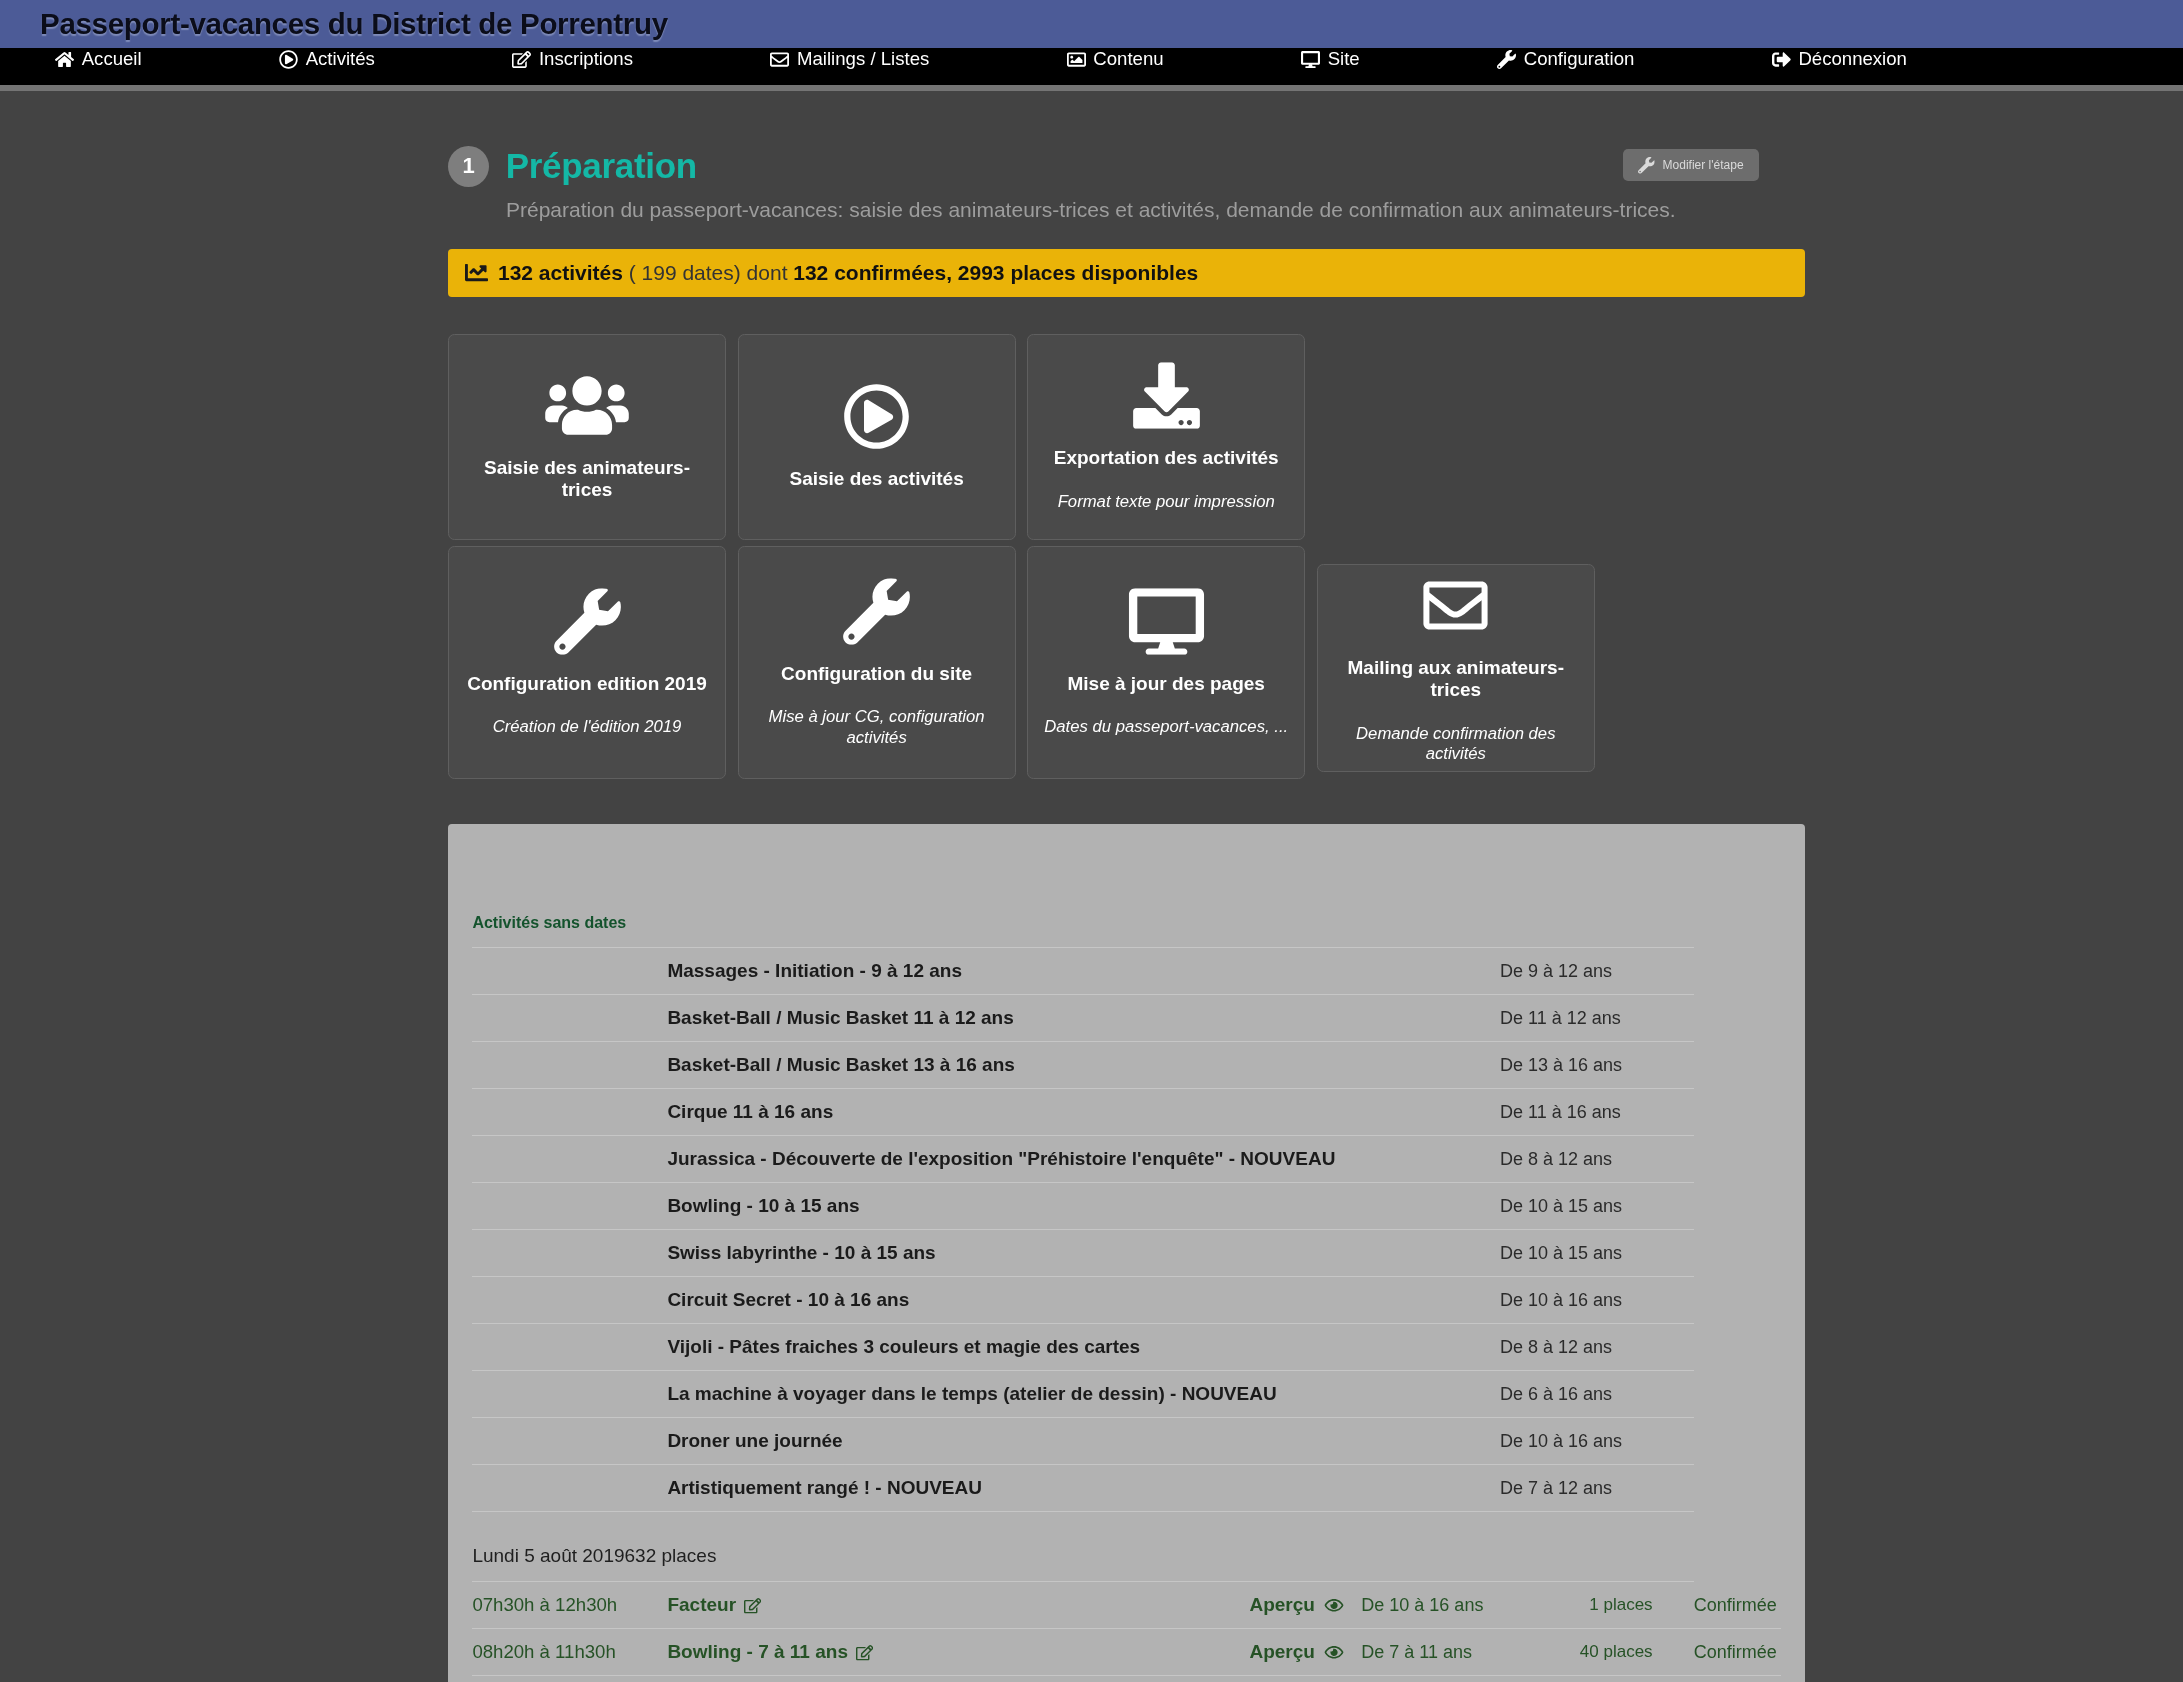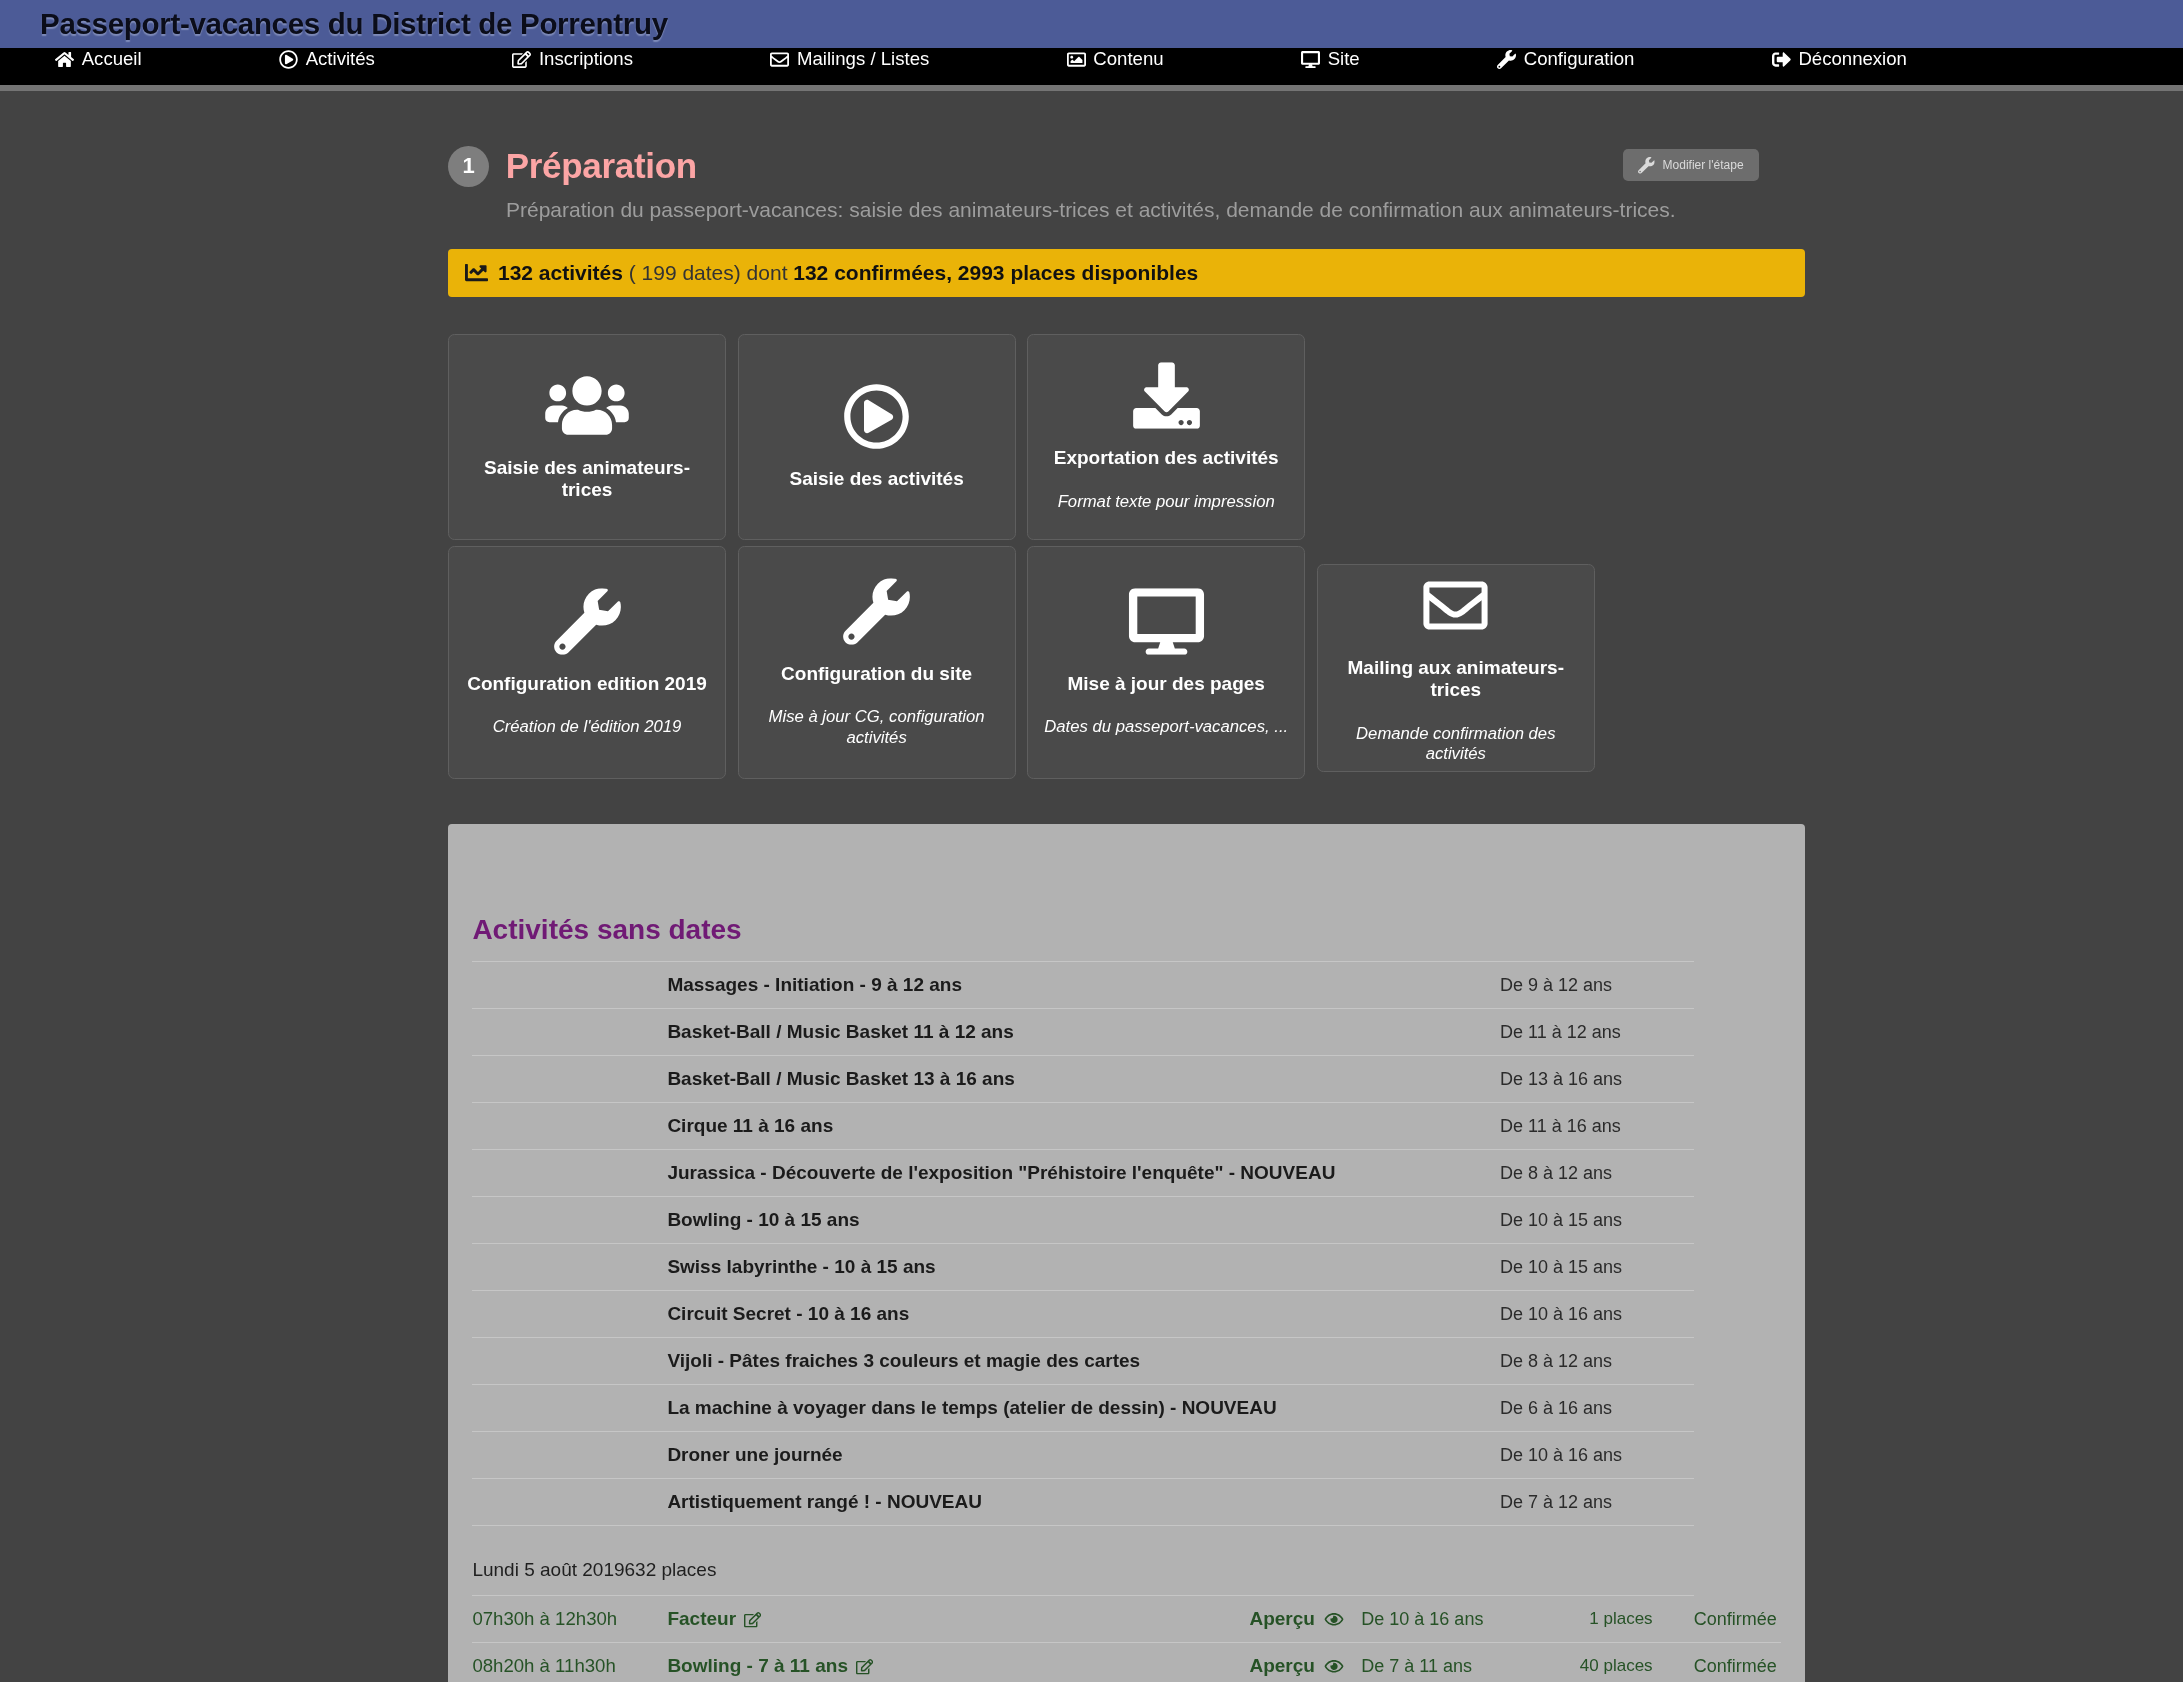--- a/index.html
+++ b/index.html
@@ -21,21 +21,21 @@
   .nav-strip { height:6.4px; background:#747474; }
 
   .ic { fill:currentColor; display:inline-block; }
 
   
   .content { position:relative; width:1357px; margin-left:448px; }
 
   .step-row { position:relative; margin-top:54px; display:flex; align-items:center; height:42px; }
   .step-circle { width:41px; height:41px; border-radius:50%; background:#7e7e7e; color:#fff;
                  font-size:22px; font-weight:700; display:flex; align-items:center; justify-content:center; }
-  .step-title { color:#fca5a5; font-size:35px; font-weight:700; margin-left:16.7px; letter-spacing:-0.3px; }
+  .step-title { color:#14b8a6; font-size:35px; font-weight:700; margin-left:16.7px; letter-spacing:-0.3px; }
   .edit-btn { position:absolute; right:46px; top:4px; background:#6d6d6d; color:#dadada;
               border:none; border-radius:5.1px; font-size:12px; padding:7.7px 15.4px;
               display:flex; align-items:center; gap:7.7px; cursor:pointer; font-family:inherit; }
   .edit-btn .ic { width:16.7px; height:16.7px; }
 
   .step-desc { margin:10.3px 0 0 58px; color:#9d9d9d; font-size:21px; }
 
   .stats-bar { margin-top:27px; height:48px; background:#eab308; border-radius:3.9px;
                display:flex; align-items:center; padding:0 16.7px; font-size:21px; color:#333; }
   .stats-bar .ic { width:23px; height:23px; color:#1a1a1a; margin-right:10.3px; }
@@ -52,21 +52,21 @@
   .row1 .card { height:206px; }
   .row2 .card { height:233px; }
   .card.offset { margin-top:18px; height:208px; }
   .card .ic { width:77px; height:67px; }
   .card-title { font-size:19px; font-weight:700; margin-top:18px; line-height:1.15; }
   .card-sub { font-size:16.7px; font-style:italic; margin-top:23px; line-height:1.2; }
 
   
   .panel { margin-top:45px; width:1357px; height:963px; background:#b2b2b2; border-radius:3.9px;
            padding:90px 0 0 0; }
-  .panel-title { font-size:28px; font-weight:700; color:#701a75; margin-left:24.4px; }
+  .panel-title { font-size:16px; font-weight:700; color:#14532d; margin-left:24.4px; }
 
   .nd-table { margin:15.4px 111px 0 24.4px; border-top:1.3px solid #c6c6c6; }
   .nd-row { display:grid; grid-template-columns:195px 1fr 194px; align-items:center;
             height:47px; border-bottom:1.3px solid #c6c6c6; }
   .nd-name { font-size:19px; font-weight:700; color:#1b1b1b; }
   .nd-age  { font-size:18px; color:#2b2b2b; }
 
   .date-header { margin:19px 111px 0 24.4px; height:51px; display:flex; align-items:center;
                  border-bottom:1.3px solid #c6c6c6;
                  font-size:19px; font-weight:400; color:#1f1f1f; }

